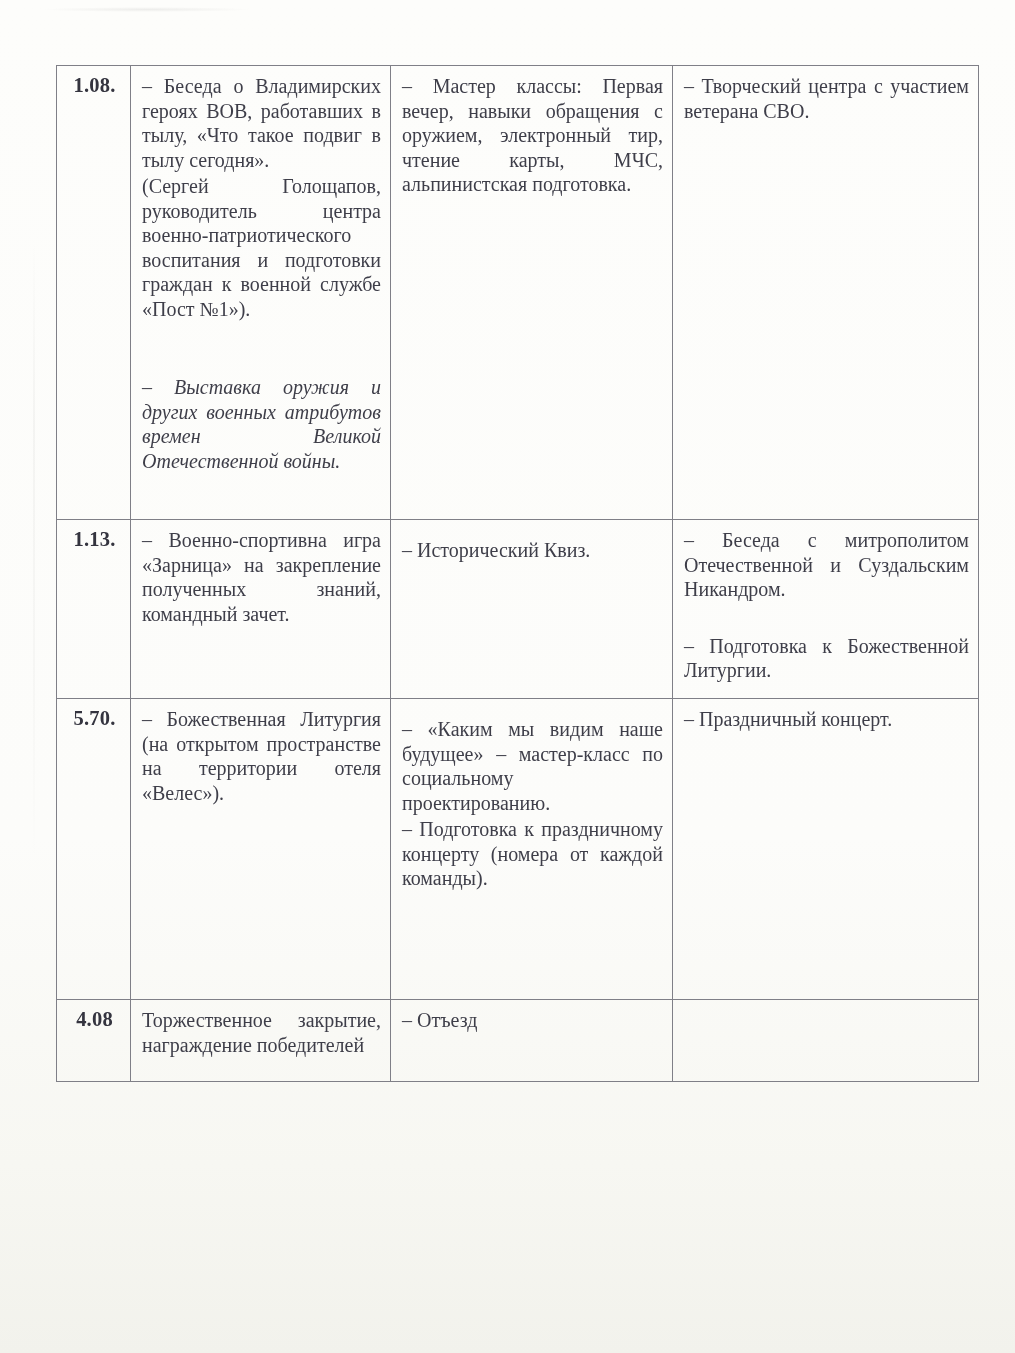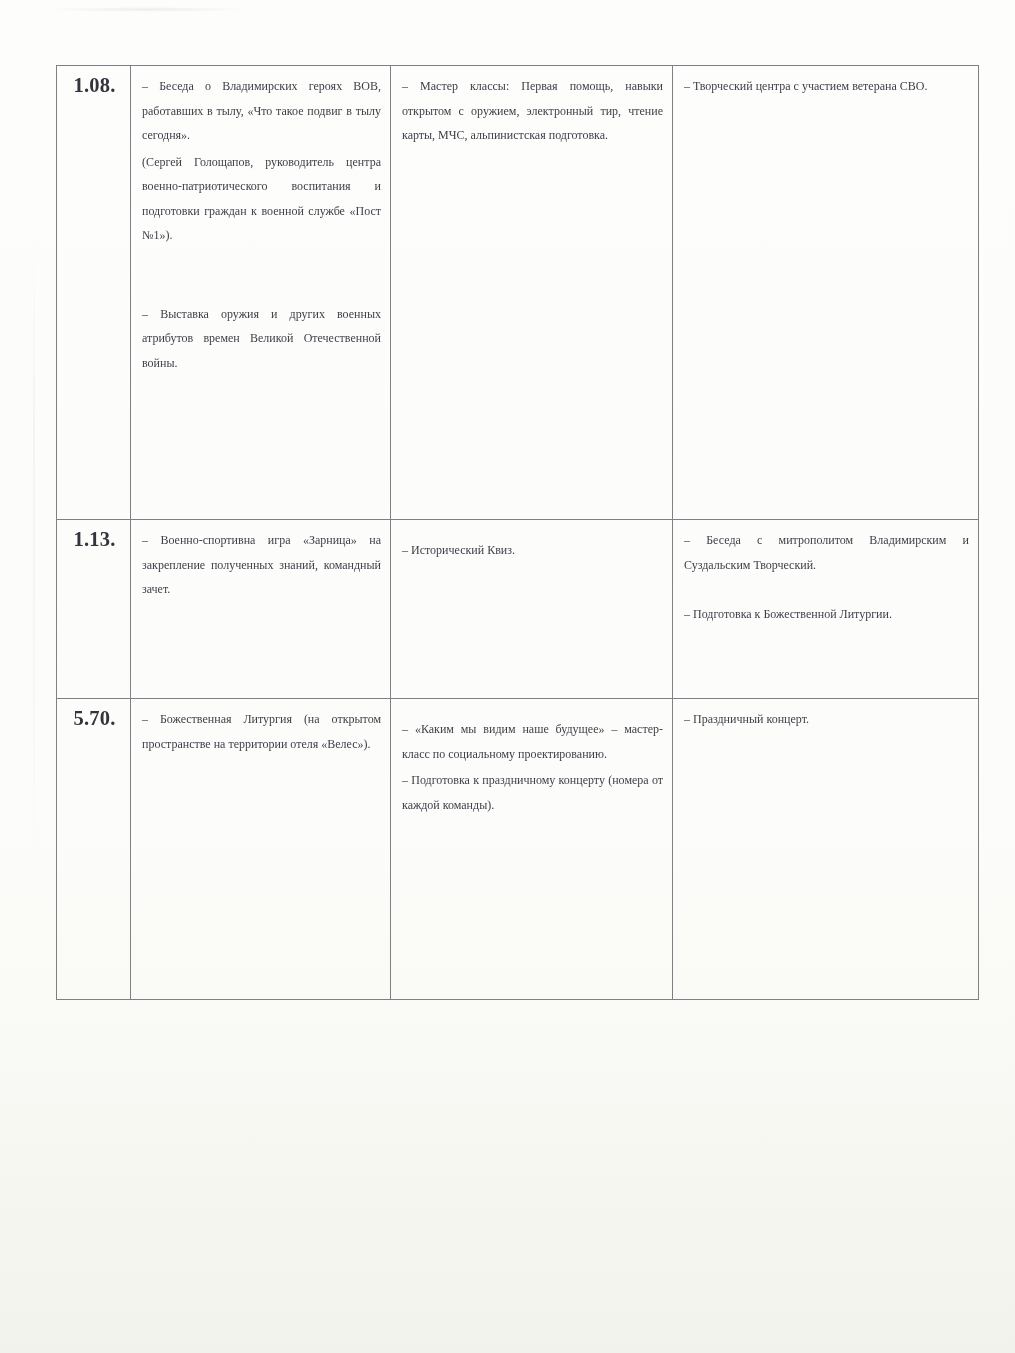--- a/index.html
+++ b/index.html
@@ -43,41 +43,41 @@
     left: 56px;
     top: 65px;
     width: 922px;
     border-collapse: collapse;
     table-layout: fixed;
   }
   .doc-table td {
     border: 1.5px solid #7f7f87;
     vertical-align: top;
     padding: 8px 9px 8px 11px;
-    font-size: 12px;
+    font-size: 20px;
     line-height: 24.5px;
   }
   td.date-cell {
     text-align: center;
     font-weight: bold;
     font-size: 20.5px;
     color: #34343f;
     padding-top: 7px;
     letter-spacing: 0.2px;
   }
   td.text-cell p {
     margin: 0;
     text-align: justify;
   }
   td.text-cell p + p {
     margin-top: 2px;
   }
-  td.text-cell p.gap-xl { margin-top: 54px; }
+  td.text-cell p.gap-xl { margin-top: 54px; font-style: italic; }
   td.text-cell p.gap-lg { }
-  td.text-cell p.gap-md { margin-top: 25px; }
+  td.text-cell p.gap-md { margin-top: 32px; }
   td.text-cell.lower { padding-top: 18px; }
   
   tr.r1 td { height: 437px; }
   tr.r2 td { height: 152px; }
   tr.r3 td { height: 274px; }
   tr.r4 td { height: 65px; }
 </style>
 </head>
 <body>
 
@@ -97,54 +97,66 @@
         <tr class="r1">
       <td class="date-cell">
         <span>1.08.</span>
       </td>
       <td class="text-cell">
         <p>– Беседа о Владимирских героях ВОВ, работавших в тылу, «Что такое подвиг в тылу сегодня».</p>
         <p>(Сергей Голощапов, руководитель центра военно-патриотического воспитания и подготовки граждан к военной службе «Пост №1»).</p>
         <p class="gap-xl">– Выставка оружия и других военных атрибутов времен Великой Отечественной войны.</p>
       </td>
       <td class="text-cell">
-        <p>– Мастер классы: Первая помощь, навыки открытом с оружием, электронный тир, чтение карты, МЧС, альпинистская подготовка.</p>
+        <p>– Мастер классы: Первая вечер, навыки обращения с оружием, электронный тир, чтение карты, МЧС, альпинистская подготовка.</p>
       </td>
       <td class="text-cell">
         <p>– Творческий центра с участием ветерана СВО.</p>
       </td>
     </tr>
 
     <tr class="r2">
       <td class="date-cell">
         <span>1.13.</span>
       </td>
       <td class="text-cell">
         <p>– Военно-спортивна игра «Зарница» на закрепление полученных знаний, командный зачет.</p>
       </td>
       <td class="text-cell lower">
         <p>– Исторический Квиз.</p>
       </td>
       <td class="text-cell">
-        <p>– Беседа с митрополитом Владимирским и Суздальским Творческий.</p>
+        <p>– Беседа с митрополитом Отечественной и Суздальским Никандром.</p>
         <p class="gap-md">– Подготовка к Божественной Литургии.</p>
       </td>
     </tr>
 
     <tr class="r3">
       <td class="date-cell">
         <span>5.70.</span>
       </td>
       <td class="text-cell">
         <p>– Божественная Литургия (на открытом пространстве на территории отеля «Велес»).</p>
       </td>
       <td class="text-cell lower">
         <p>– «Каким мы видим наше будущее» – мастер-класс по социальному проектированию.</p>
         <p class="gap-lg">– Подготовка к праздничному концерту (номера от каждой команды).</p>
       </td>
       <td class="text-cell">
         <p>– Праздничный концерт.</p>
       </td>
     </tr>
 
+    <tr class="r4">
+      <td class="date-cell">
+        <span>4.08</span>
+      </td>
+      <td class="text-cell">
+        <p>Торжественное закрытие, награждение победителей</p>
+      </td>
+      <td class="text-cell">
+        <p>– Отъезд</p>
+      </td>
+      <td class="text-cell"></td>
+    </tr>
   </tbody>
     </table>
 </div>
 
 </body></html>

